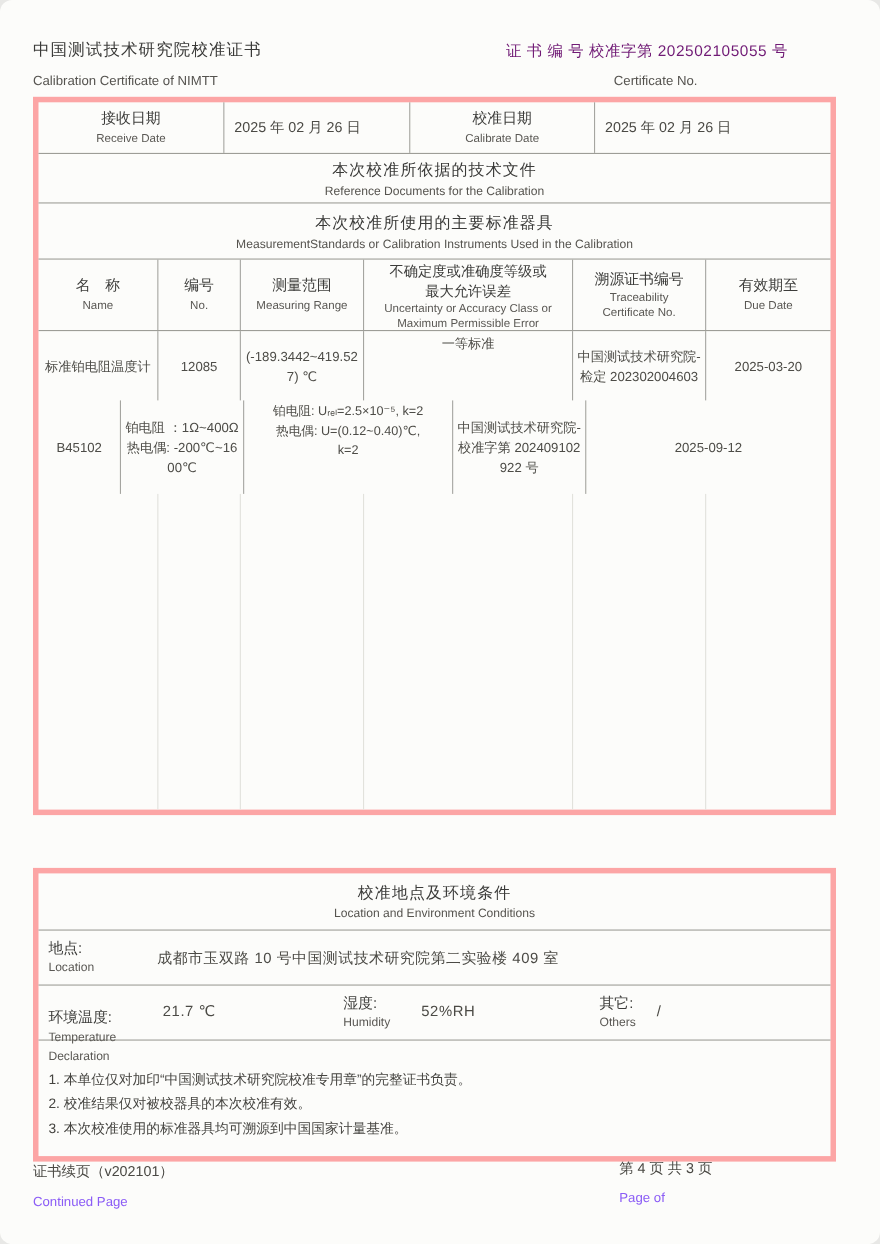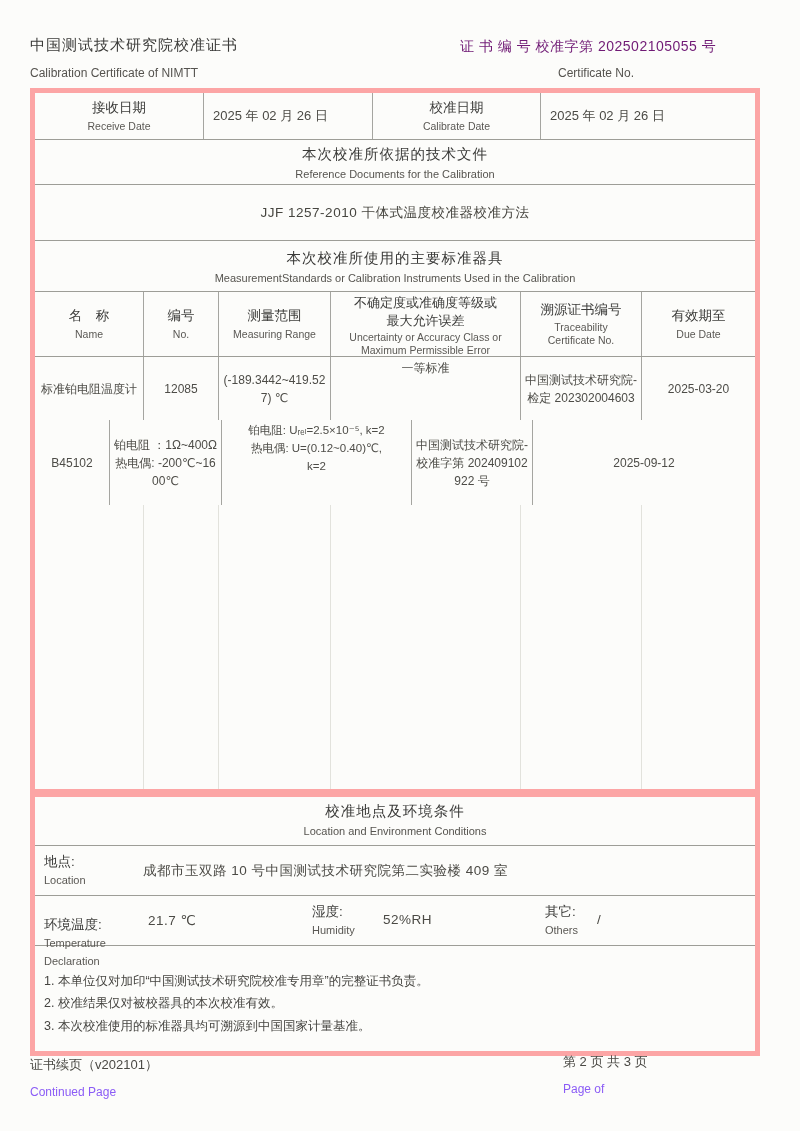--- a/index.html
+++ b/index.html
@@ -1,20 +1,20 @@
 <!DOCTYPE html>
 <html><head>
 <meta charset="utf-8">
 <style>
   * { margin:0; padding:0; box-sizing:border-box; }
   html,body { background:#e8e8e6; }
   body { font-family:"Liberation Sans","DejaVu Sans",sans-serif; }
   .page {
     position:relative; width:800px; height:1131px; margin:0 auto;
-    background:#fcfcfa; color:#3f3f3d; overflow:hidden;
+    background:#fcfcfa; color:#3f3f3d; overflow:hidden;border-radius:11px;
   }
   
   .hdr-left { position:absolute; left:30px; top:36px; }
   .hdr-title-cn { font-size:15px; letter-spacing:1px; color:#3a3a38; }
   .hdr-title-en { font-size:12px; color:#55534f; margin-top:11px; }
   .hdr-right { position:absolute; left:460px; top:38px; }
   .certno-line { font-size:14px; color:#701a75; letter-spacing:.5px; }
   .certno-en { font-size:12px; color:#55534f; margin-top:10px; margin-left:98px; }
 
   
@@ -101,23 +101,20 @@
       <div class="tcell c-d4 left-pad">
         <div class="val">2025 年 02 月 26 日</div>
       </div>
     </div>
 
     <div class="trow r-sec">
       <div class="sec-cn">本次校准所依据的技术文件</div>
       <div class="sec-en">Reference Documents for the Calibration</div>
     </div>
 
-    <div class="trow r-jjf">
-      <div class="jjf-text">JJF 1257-2010  干体式温度校准器校准方法</div>
-    </div>
 
     <div class="trow r-sec2">
       <div class="sec-cn">本次校准所使用的主要标准器具</div>
       <div class="sec-en">MeasurementStandards or Calibration Instruments Used in the Calibration</div>
     </div>
 
     <div class="trow r-stdhead">
       <div class="tcell c-s1">
         <div class="cn">名　称</div>
         <div class="en">Name</div>
@@ -237,17 +234,17 @@
       <div class="decl-item">2. 校准结果仅对被校器具的本次校准有效。</div>
       <div class="decl-item">3. 本次校准使用的标准器具均可溯源到中国国家计量基准。</div>
     </div>
   </div>
 
   <div class="foot-left">
     <div class="foot-cn">证书续页（v202101）</div>
     <div class="foot-en">Continued Page</div>
   </div>
   <div class="foot-right">
-    <div class="foot-cn">第 2 页 共 3 页</div>
+    <div class="foot-cn">第 4 页 共 3 页</div>
     <div class="foot-en">Page of</div>
   </div>
 
 </div>
 
 </body></html>

